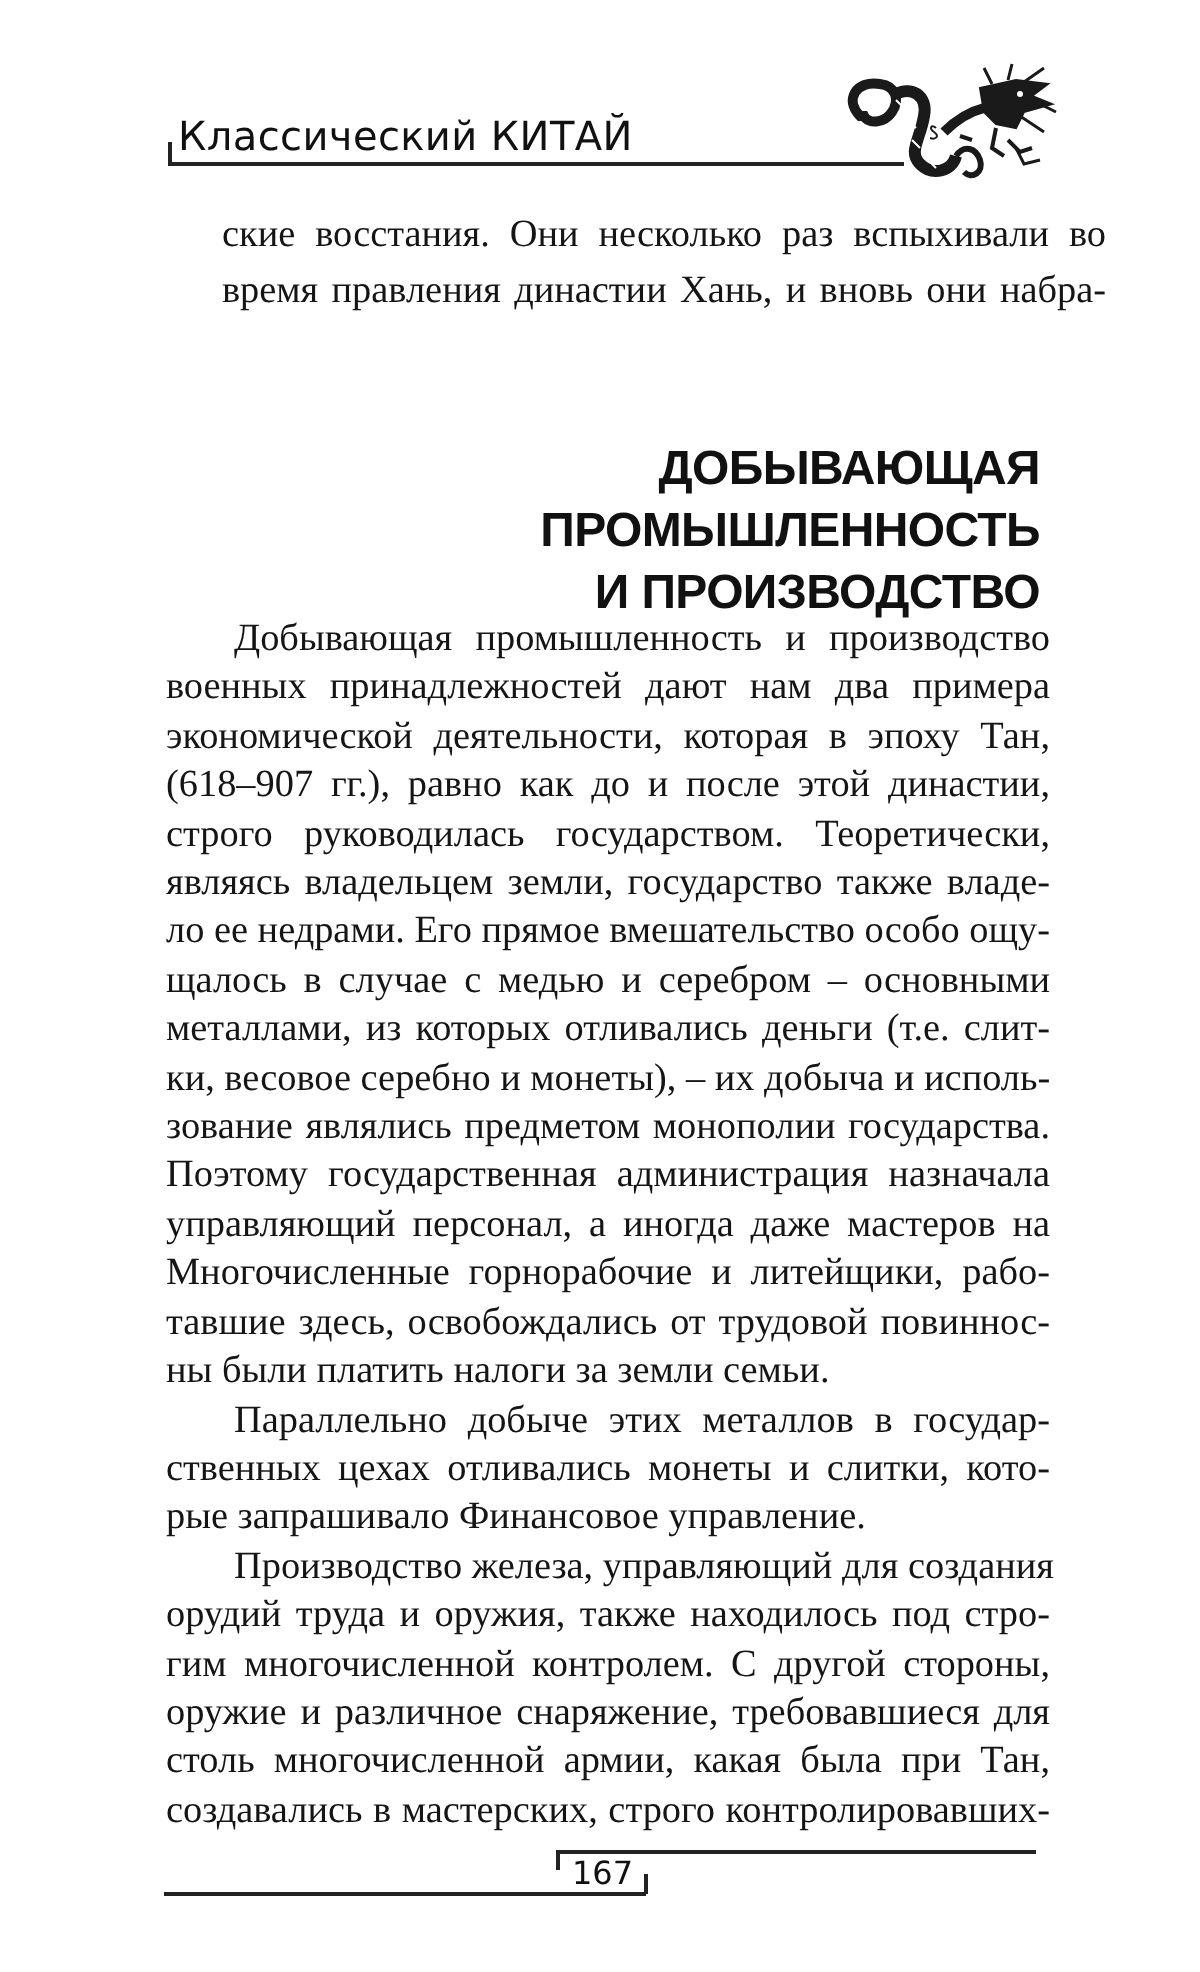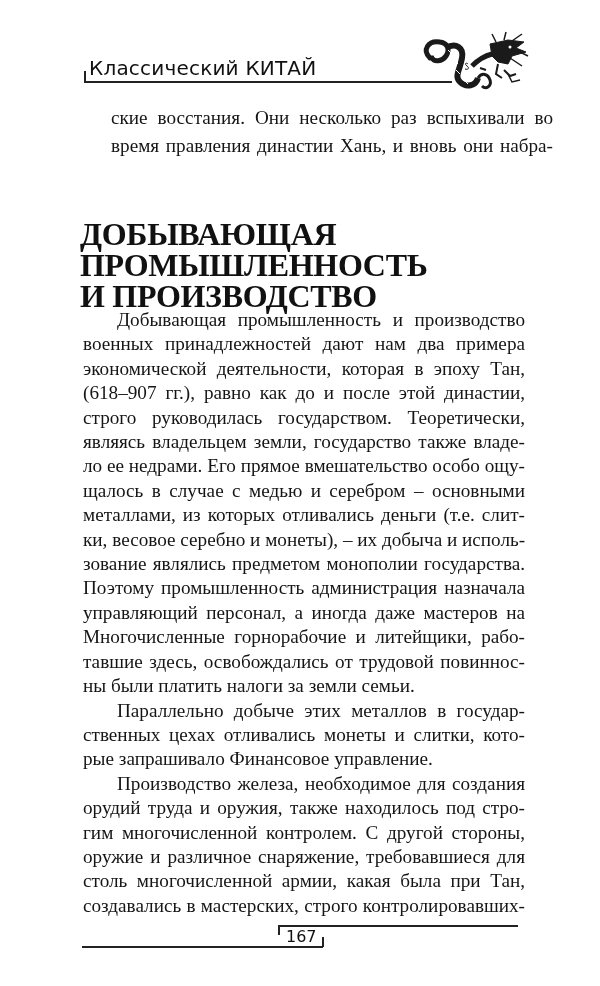--- a/index.html
+++ b/index.html
@@ -82,23 +82,23 @@
     .lead-block {
       top: 104px;
       line-height: 28px;
       margin-left: 28px;
     }
     .section-heading {
       position: absolute;
       left: 80px;
       top: 219px;
       width: 440px;
-      text-align: left;
-      font-family: Liberation Serif, serif;
-      font-size: 32px;
+      text-align: right;
+      font-family: Liberation Sans, sans-serif;
+      font-size: 24px;
       font-weight: bold;
       line-height: 31px;
       color: #111;
       letter-spacing: -0.3px;
     }
     .main-block {
       top: 308px;
       line-height: 24.4px;
     }
     .footer-rule-low {
@@ -196,33 +196,33 @@
     <span class="line">военных принадлежностей дают нам два примера</span>
     <span class="line">экономической деятельности, которая в эпоху Тан,</span>
     <span class="line">(618–907 гг.), равно как до и после этой династии,</span>
     <span class="line">строго руководилась государством. Теоретически,</span>
     <span class="line">являясь владельцем земли, государство также владе-</span>
     <span class="line">ло ее недрами. Его прямое вмешательство особо ощу-</span>
     <span class="line">щалось в случае с медью и серебром – основными</span>
     <span class="line">металлами, из которых отливались деньги (т.е. слит-</span>
     <span class="line">ки, весовое серебно и монеты), – их добыча и исполь-</span>
     <span class="line">зование являлись предметом монополии государства.</span>
-    <span class="line">Поэтому промышленность администрация назначала</span>
+    <span class="line">Поэтому государственная администрация назначала</span>
     <span class="line">управляющий персонал, а иногда даже мастеров на</span>
     <span class="line">Многочисленные горнорабочие и литейщики, рабо-</span>
     <span class="line">тавшие здесь, освобождались от трудовой повиннос-</span>
     <span class="line last">ны были платить налоги за земли семьи.</span>
   </p>
   <p class="para">
     <span class="line" style="padding-left:34px">Параллельно добыче этих металлов в государ-</span>
     <span class="line">ственных цехах отливались монеты и слитки, кото-</span>
     <span class="line last">рые запрашивало Финансовое управление.</span>
   </p>
   <p class="para">
-    <span class="line" style="padding-left:34px">Производство железа, необходимое для создания</span>
+    <span class="line" style="padding-left:34px">Производство железа, управляющий для создания</span>
     <span class="line">орудий труда и оружия, также находилось под стро-</span>
     <span class="line">гим многочисленной контролем. С другой стороны,</span>
     <span class="line">оружие и различное снаряжение, требовавшиеся для</span>
     <span class="line">столь многочисленной армии, какая была при Тан,</span>
     <span class="line">создавались в мастерских, строго контролировавших-</span>
   </p>
 </div>
 
 <div class="footer-rule-high"></div>
 <div class="footer-tick-high"></div>

